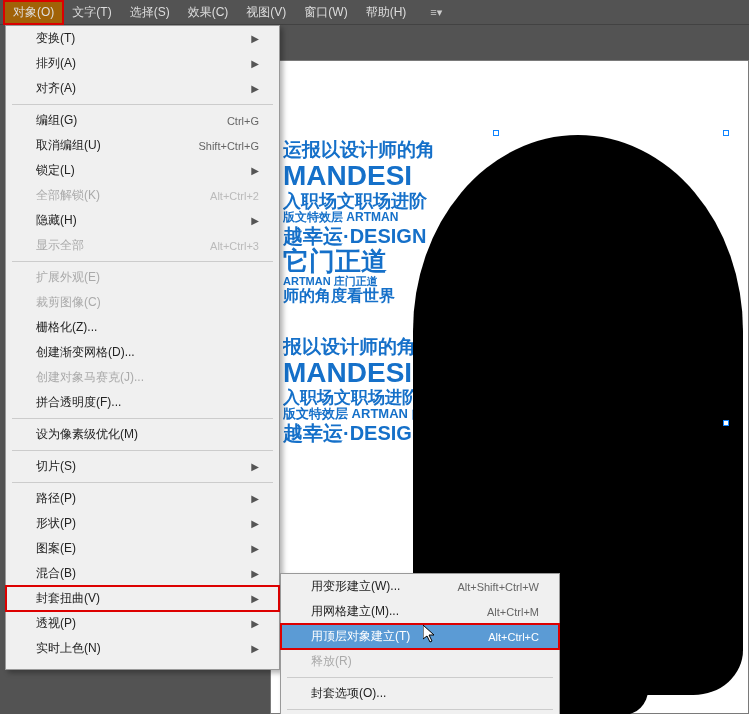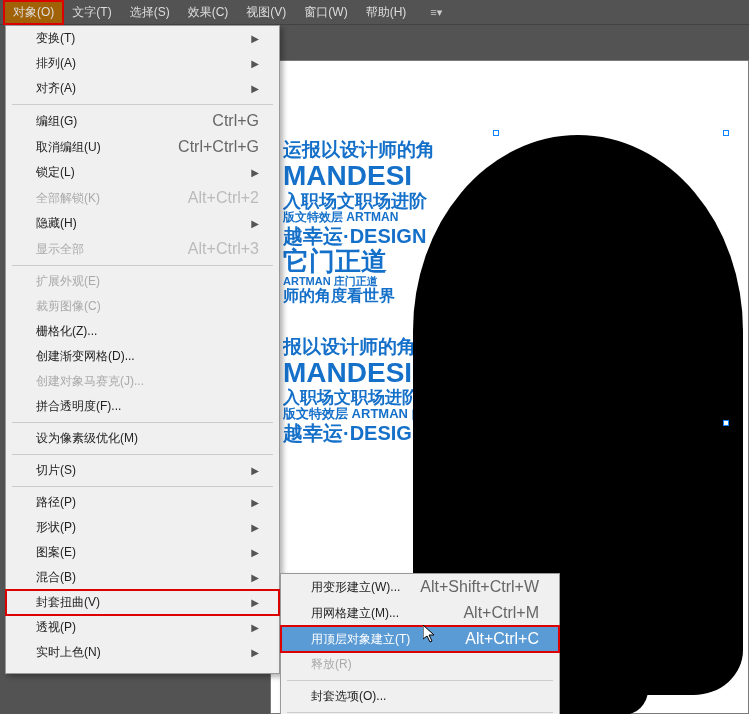--- a/index.html
+++ b/index.html
@@ -12,21 +12,21 @@
 .tc-line { white-space: nowrap; }
 .vase { position: absolute; left: 130px; top: -5px; width: 330px; height: 560px; background: #000; border-radius: 50% 50% 15% 15% / 35% 35% 8% 8%; }
 .vase::after { content: ""; position: absolute; bottom: -20px; left: 50%; transform: translateX(-50%); width: 140px; height: 120px; background: #000; border-radius: 0 0 25px 25px; }
 .sel-box { position: absolute; border: 1px solid #1084ff; background: #fff; width: 6px; height: 6px; }
 .ctx-menu { position: absolute; background: #f0f0f0; border: 1px solid #999; box-shadow: 3px 3px 5px rgba(0,0,0,0.3); font-size: 12px; color: #222; }
 .menu1 { left: 5px; top: 25px; width: 275px; }
 .menu2 { left: 280px; top: 573px; width: 280px; }
 .ctx-item { padding: 4px 20px 4px 30px; display: flex; justify-content: space-between; align-items: center; cursor: pointer; position: relative; }
 .ctx-item.disabled { color: #aaa; }
 .ctx-item .arrow { font-size: 10px; color: #555; }
-.ctx-item .shortcut { color: #666; font-size: 16px; }
+.ctx-item .shortcut { color: #666; font-size: 11px; }
 .ctx-item.disabled .shortcut { color: #bbb; margin-left: 8px; }
 .sep { height: 1px; background: #ccc; margin: 3px 6px; }
 .hl { outline: 2px solid #d00; outline-offset: -1px; background: #f0f0f0; }
 .highlighted { background: #5b9bd5; color: #fff; outline: 2px solid #d00; outline-offset: -1px; }
 .highlighted .shortcut { color: #fff; }
 .cursor { position: absolute; left: 700px; top: 615px; z-index: 999; }
 .cursor-svg { width: 16px; height: 20px; }
 .text-bg { position: absolute; left: 270px; top: 60px; width: 479px; height: 654px; background: #fff; border: 1px solid #7a7a7a; }
 </style>
 </head>
@@ -81,21 +81,21 @@
       <span>对齐(A)</span>
       <span class="arrow">▶</span>
     </div>
     <div class="sep"></div>
     <div class="ctx-item">
       <span>编组(G)</span>
       <span class="shortcut">Ctrl+G</span>
     </div>
     <div class="ctx-item">
       <span>取消编组(U)</span>
-      <span class="shortcut">Ctrl+Ctrl+G</span>
+      <span class="shortcut">Shift+Ctrl+G</span>
     </div>
     <div class="ctx-item">
       <span>锁定(L)</span>
       <span class="arrow">▶</span>
     </div>
     <div class="ctx-item disabled">
       <span>全部解锁(K)</span>
       <span class="shortcut">Alt+Ctrl+2</span>
     </div>
     <div class="ctx-item">

